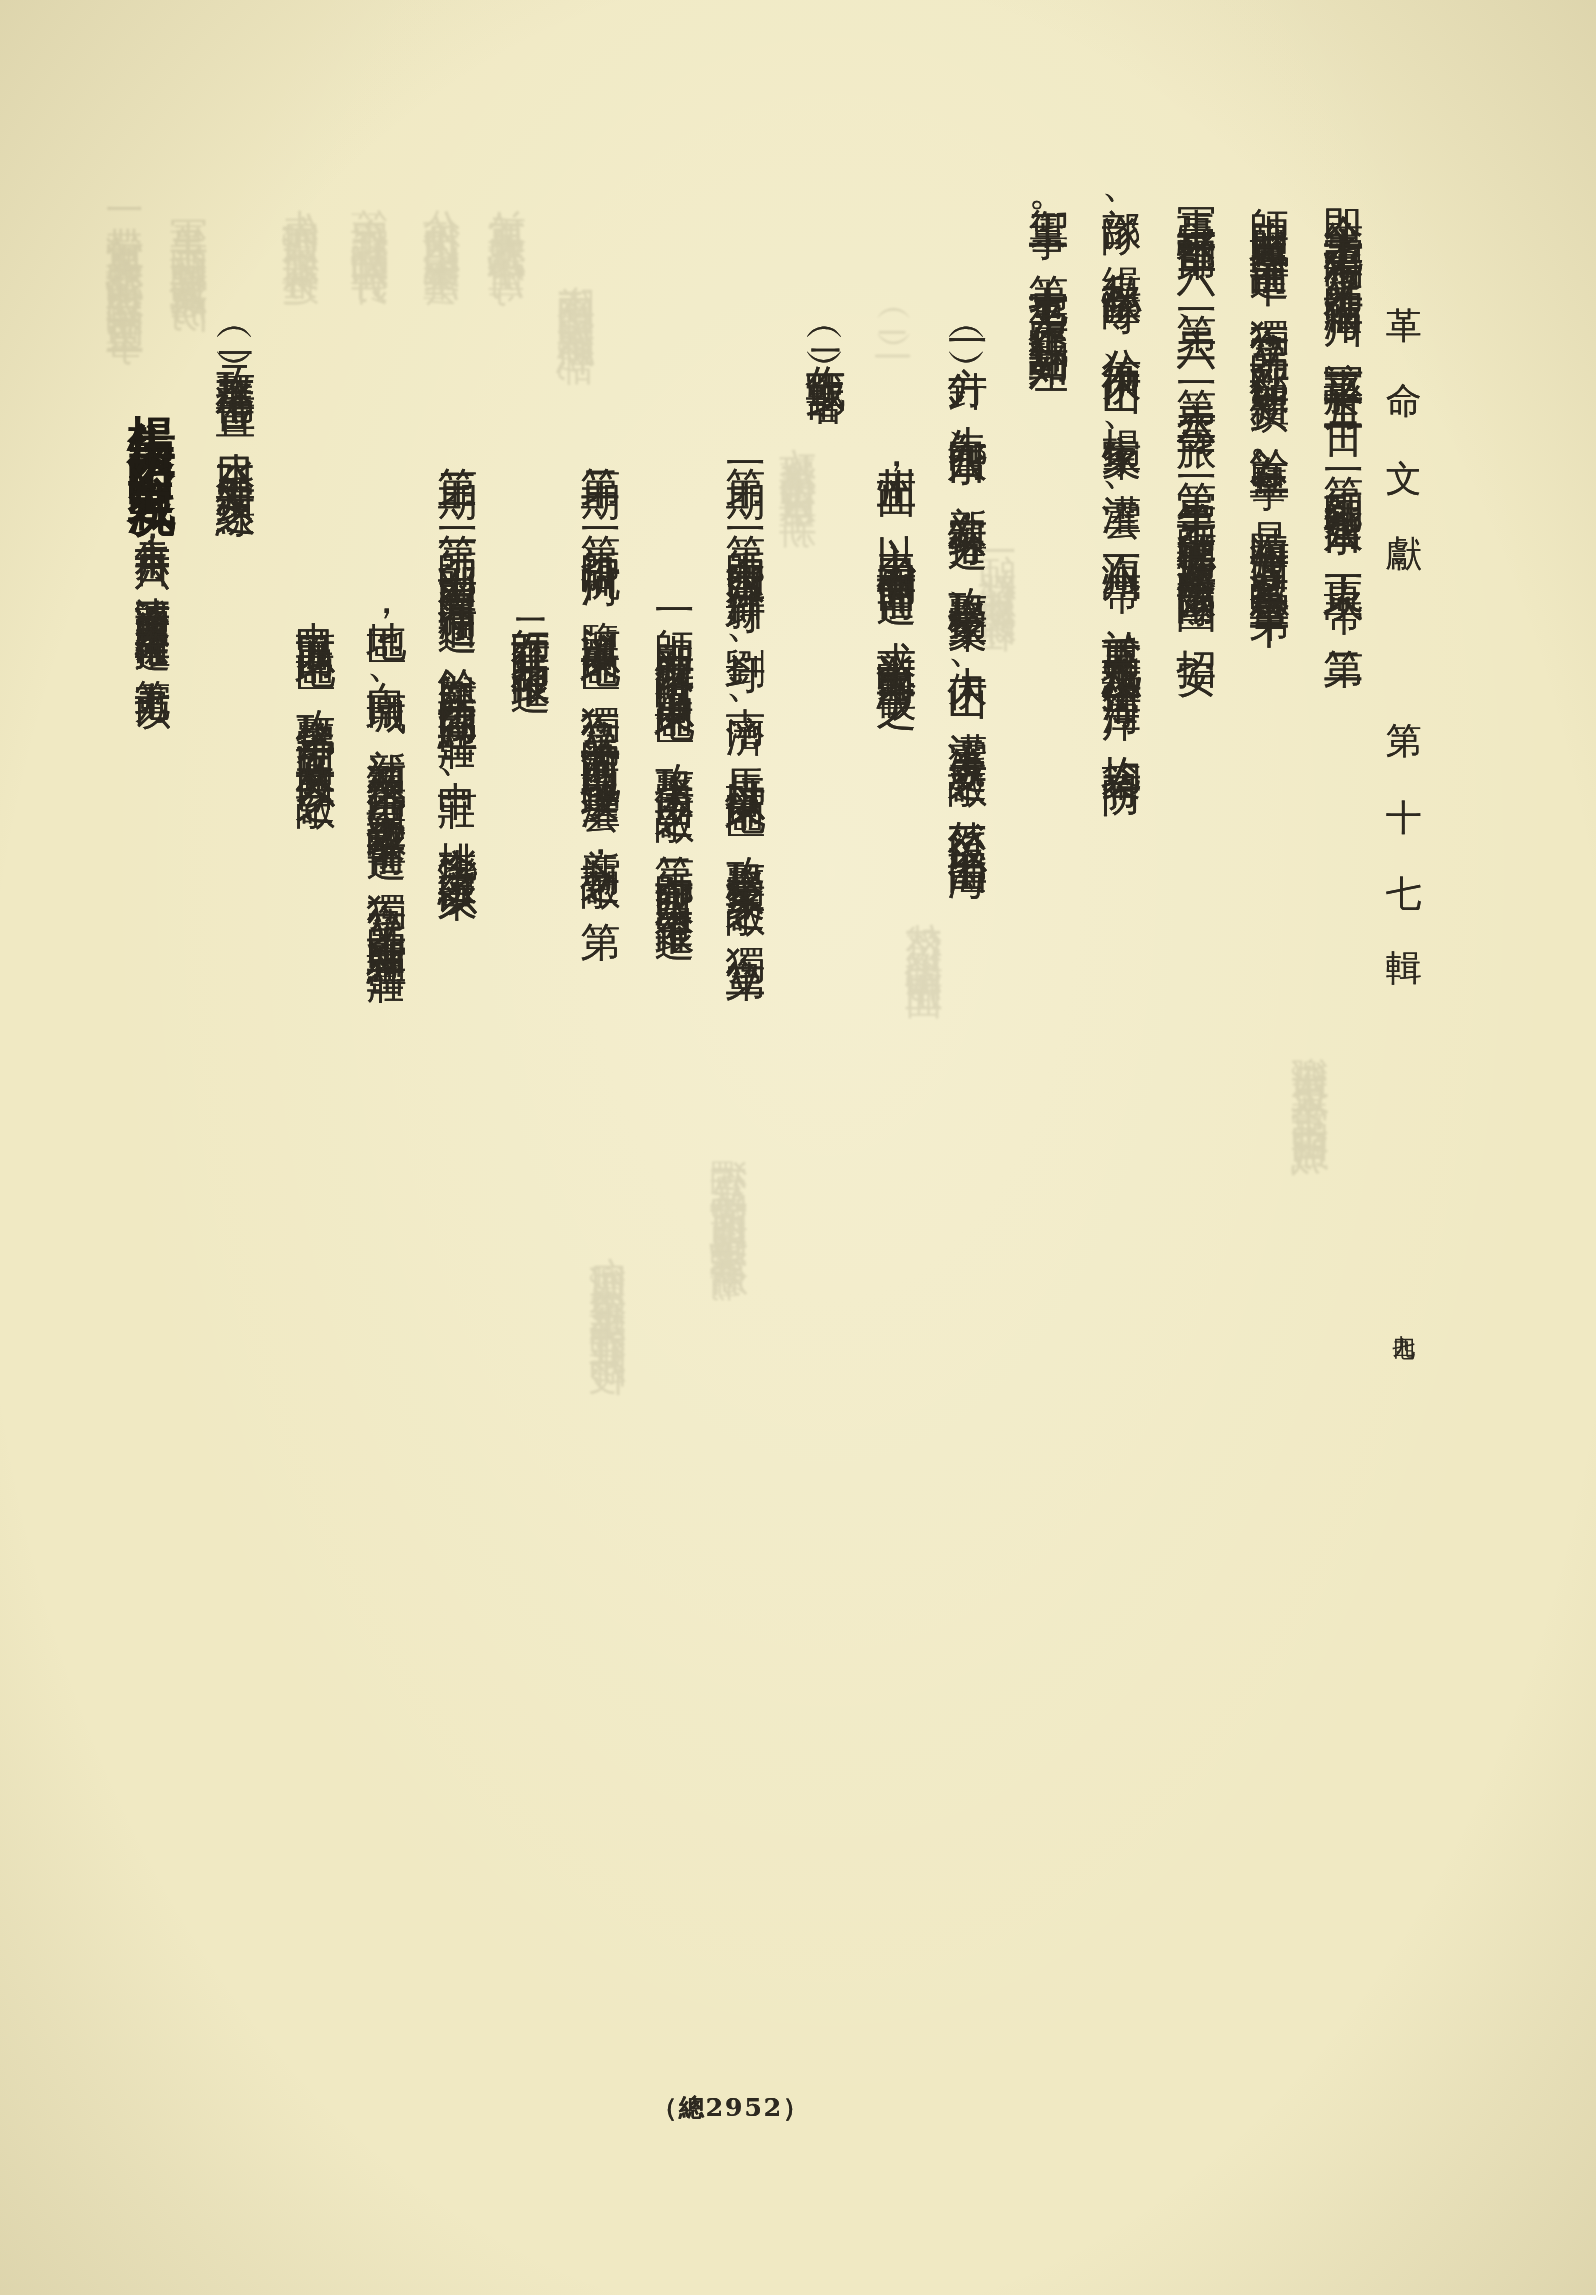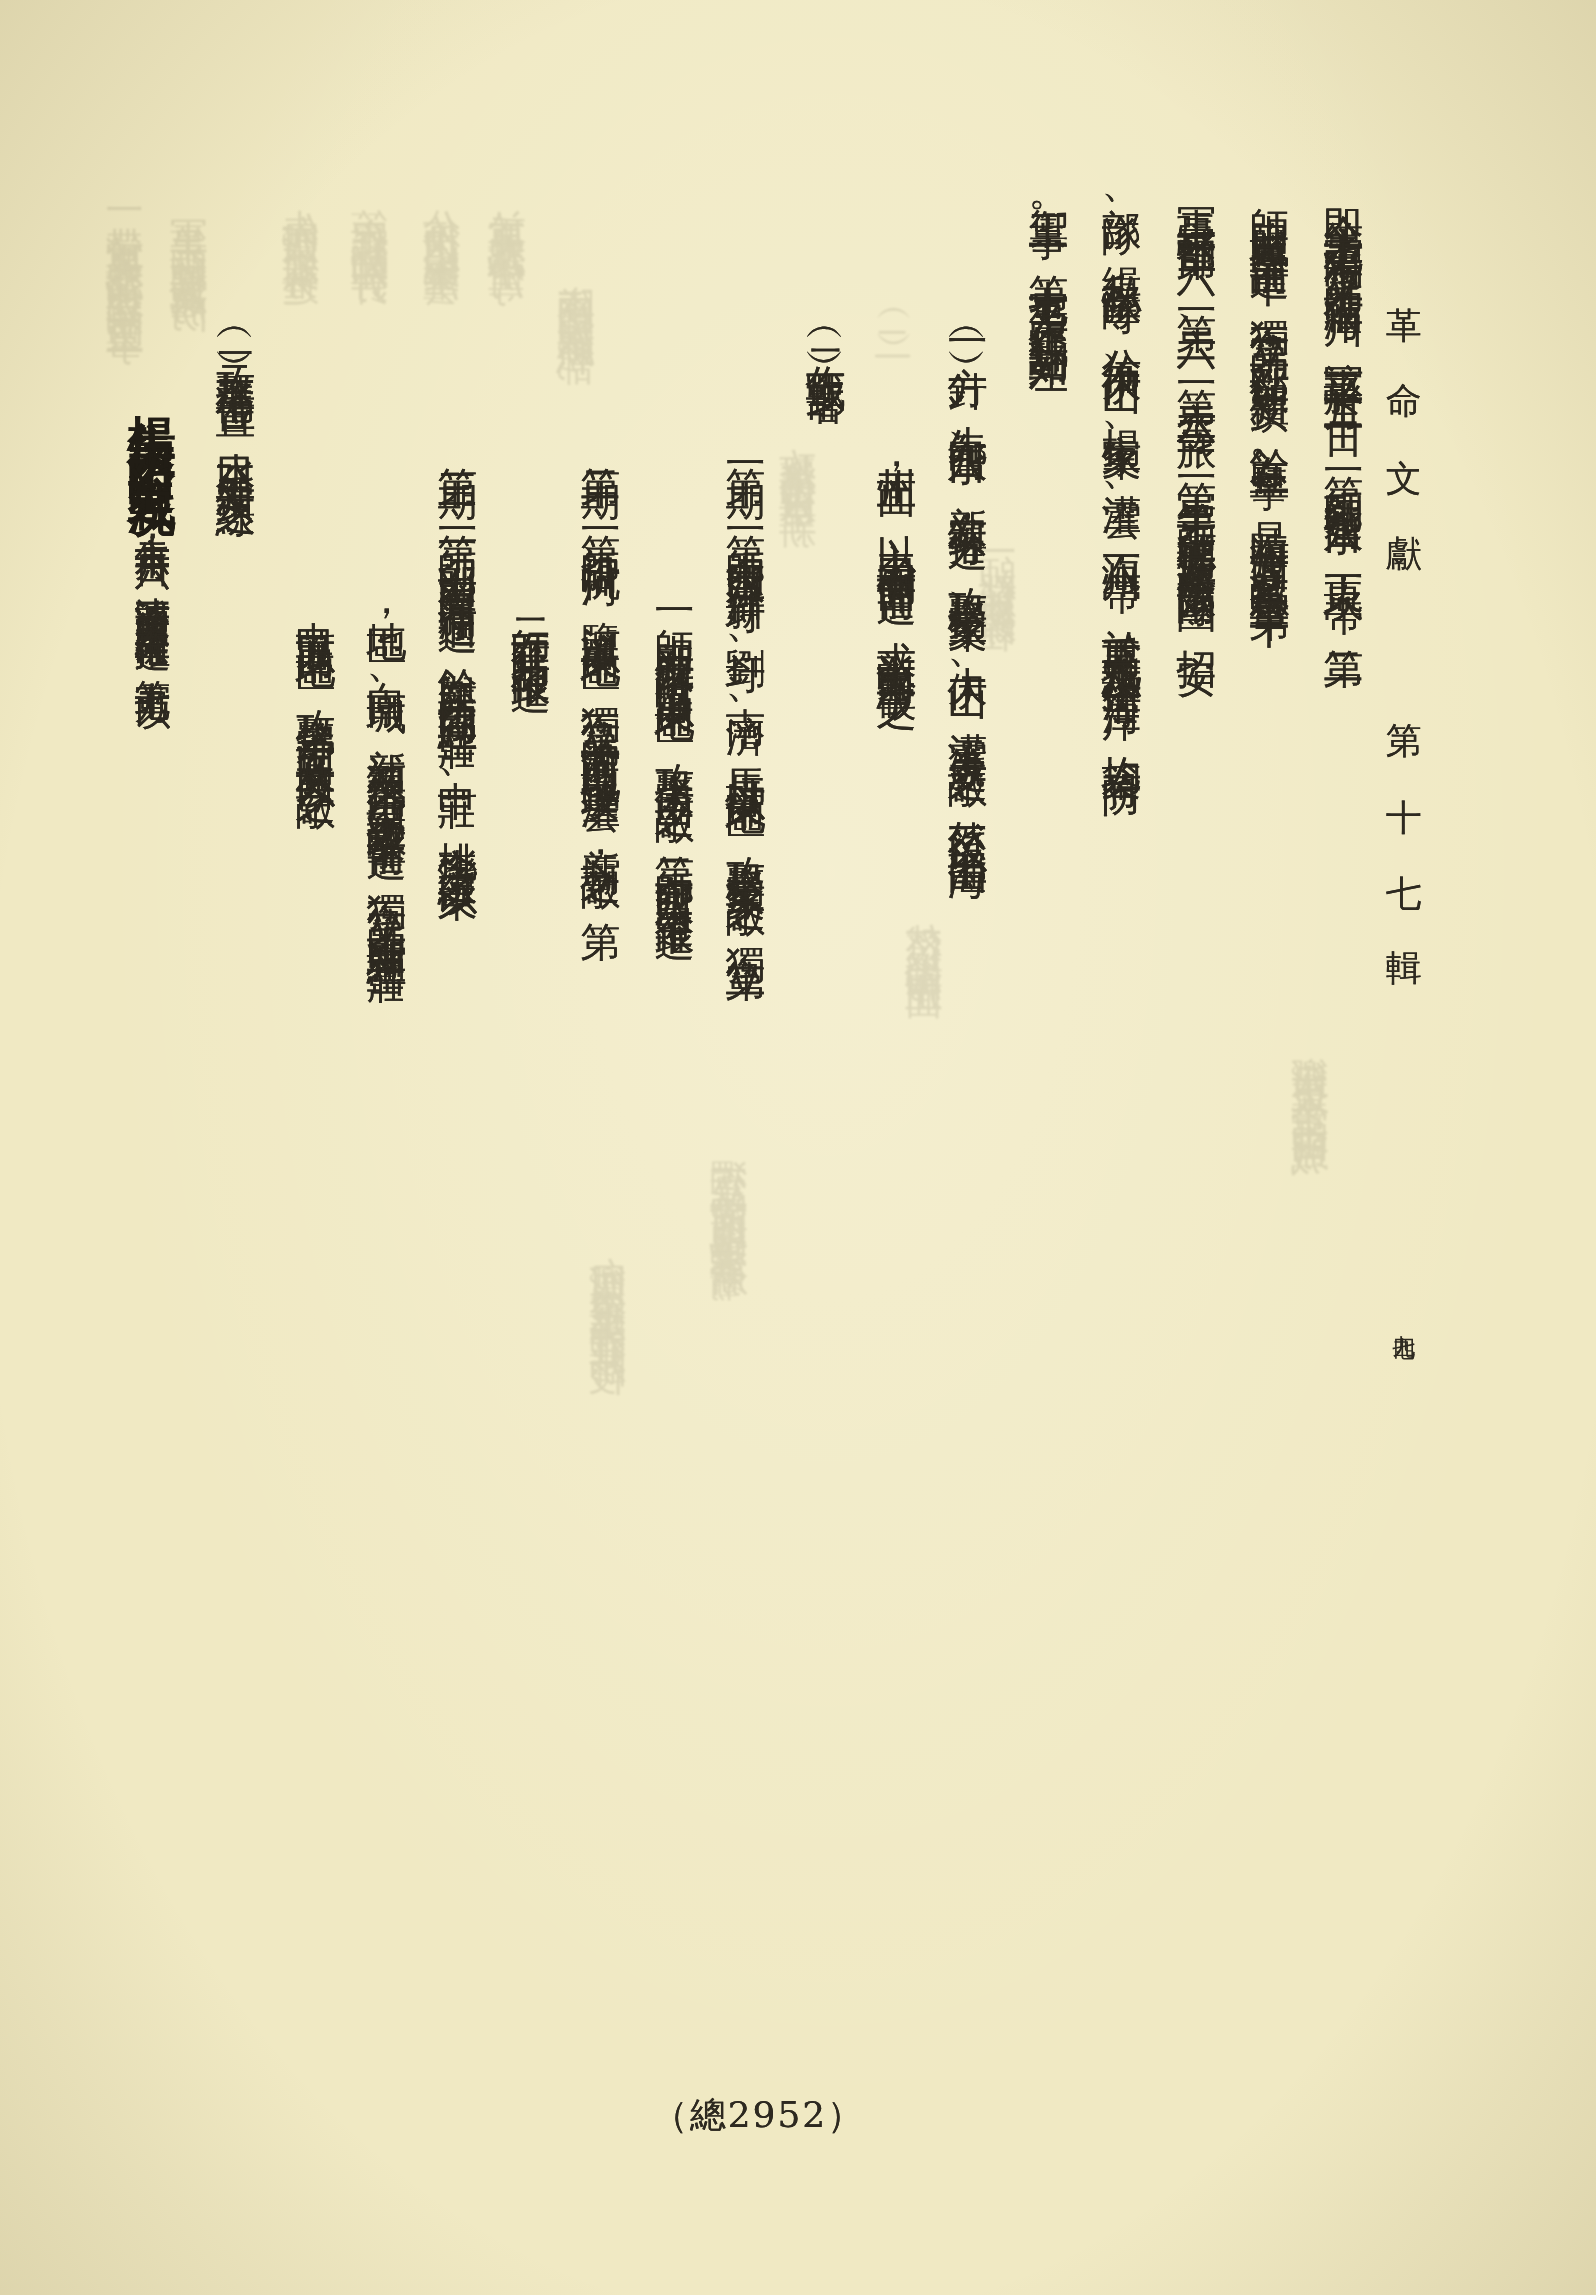--- a/index.html
+++ b/index.html
@@ -24,22 +24,23 @@
     white-space:nowrap;
     text-shadow:0 0 0.6px currentColor;
   }
   .margin-header{font-size:36px;letter-spacing:76px;text-shadow:0 0 0.5px currentColor;}
   .pagenum{font-size:23px;letter-spacing:1.9px;text-shadow:none;}
   .h-title{font-weight:bold;font-size:48px;letter-spacing:8.6px;color:#211d15;}
   .h-cont{font-size:36px;letter-spacing:2.9px;margin-inline-start:44px;}
   .footer{
     position:absolute;
     left:652px;top:2091px;
-    font-size:36px;letter-spacing:1.9px;
+    font-size:25px;letter-spacing:1.9px;
     text-shadow:0 0 0.5px currentColor;
+    font-weight:bold;
   }
   .ghost{
     opacity:0.13;
     filter:blur(1.3px);
     transform:scaleX(-1);
     color:#4a4430;
     text-shadow:none;
     font-size:38px;
   }
 </style>

